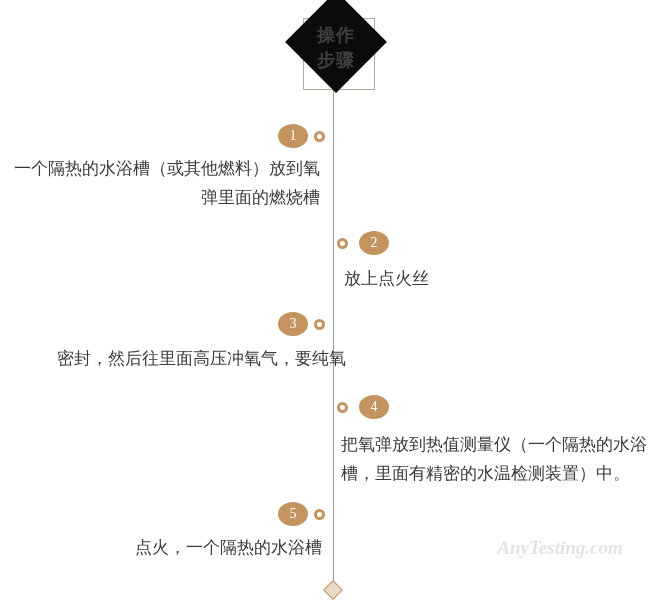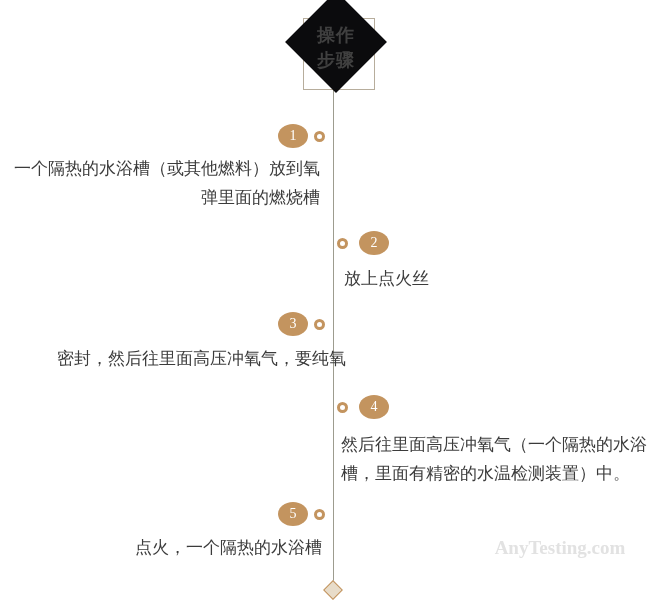--- a/index.html
+++ b/index.html
@@ -139,20 +139,21 @@
     color: #e2e2e2;
     font-size: 30px;
     line-height: 36px;
     letter-spacing: 2px;
     font-family: "DejaVu Sans", "Liberation Sans", sans-serif;
   }
   .watermark-en {
     color: #e2e2e2;
     font-size: 19px;
     line-height: 24px;
+    font-style: italic;
     font-weight: bold;
     font-family: "Liberation Serif", "DejaVu Serif", serif;
   }
 </style>
 </head>
 <body>
 
 <div class="spine"></div>
 
 <div class="header-wrap">
@@ -177,21 +178,21 @@
 <div class="marker-row left" style="left:278px; top:312px;">
   <div class="badge">3</div>
   <div class="ring"></div>
 </div>
 <div class="step-text right-align" style="left:0px; top:344px; width:322px;margin-left:24px;">密封，然后往里面高压冲氧气，要纯氧</div>
 
 <div class="marker-row right" style="left:337px; top:395px;">
   <div class="ring"></div>
   <div class="badge">4</div>
 </div>
-<div class="step-text left-align" style="left:341px; top:430px; width:316px;">然后往里面高压冲氧气（一个隔热的水浴槽，里面有精密的水温检测装置）中。</div>
+<div class="step-text left-align" style="left:341px; top:430px; width:316px;">把氧弹放到热值测量仪（一个隔热的水浴槽，里面有精密的水温检测装置）中。</div>
 
 <div class="marker-row left" style="left:278px; top:502px;">
   <div class="badge">5</div>
   <div class="ring"></div>
 </div>
 <div class="step-text right-align" style="left:0px; top:533px; width:322px;">点火，一个隔热的水浴槽</div>
 
 <div class="end-diamond"></div>
 
 <div class="watermark">

